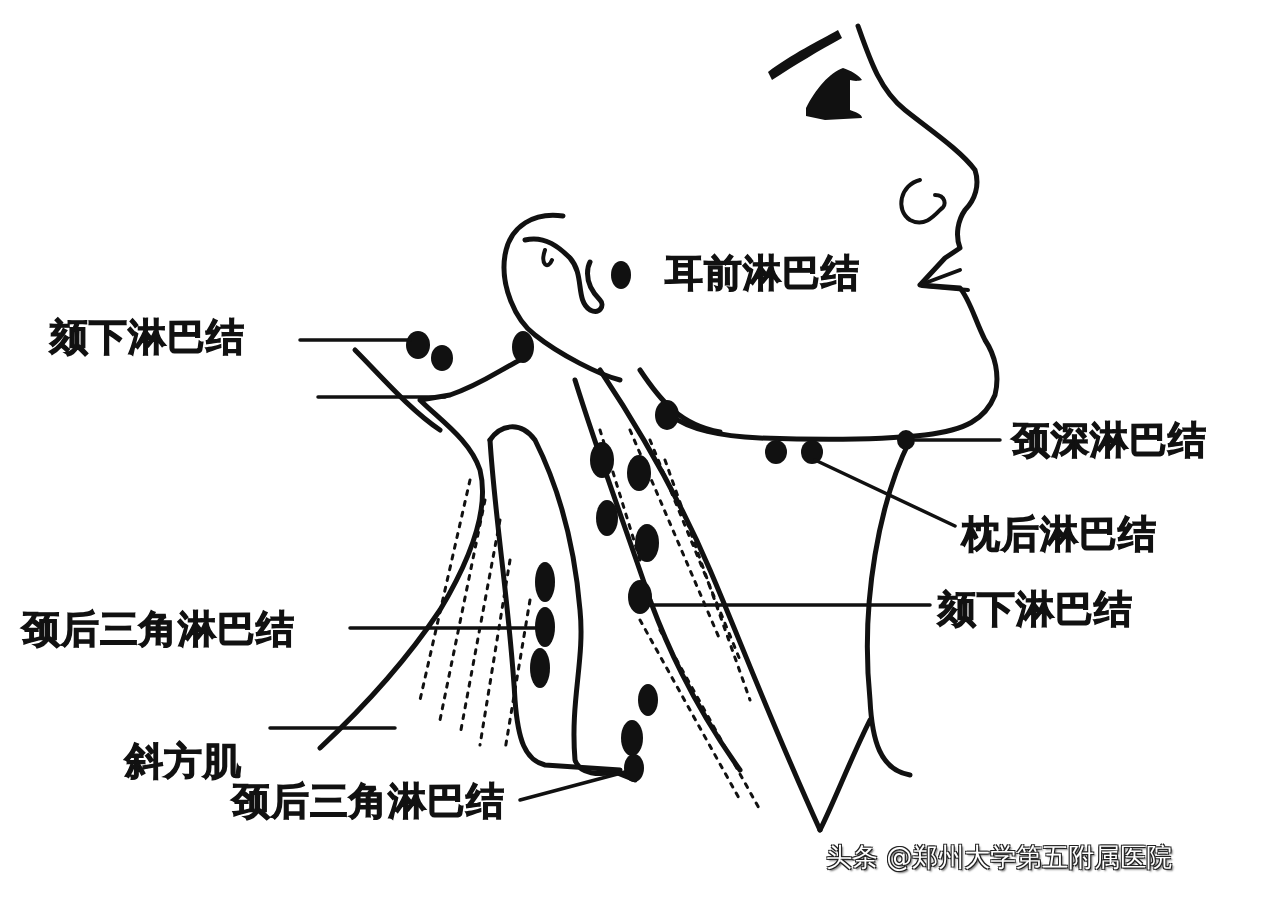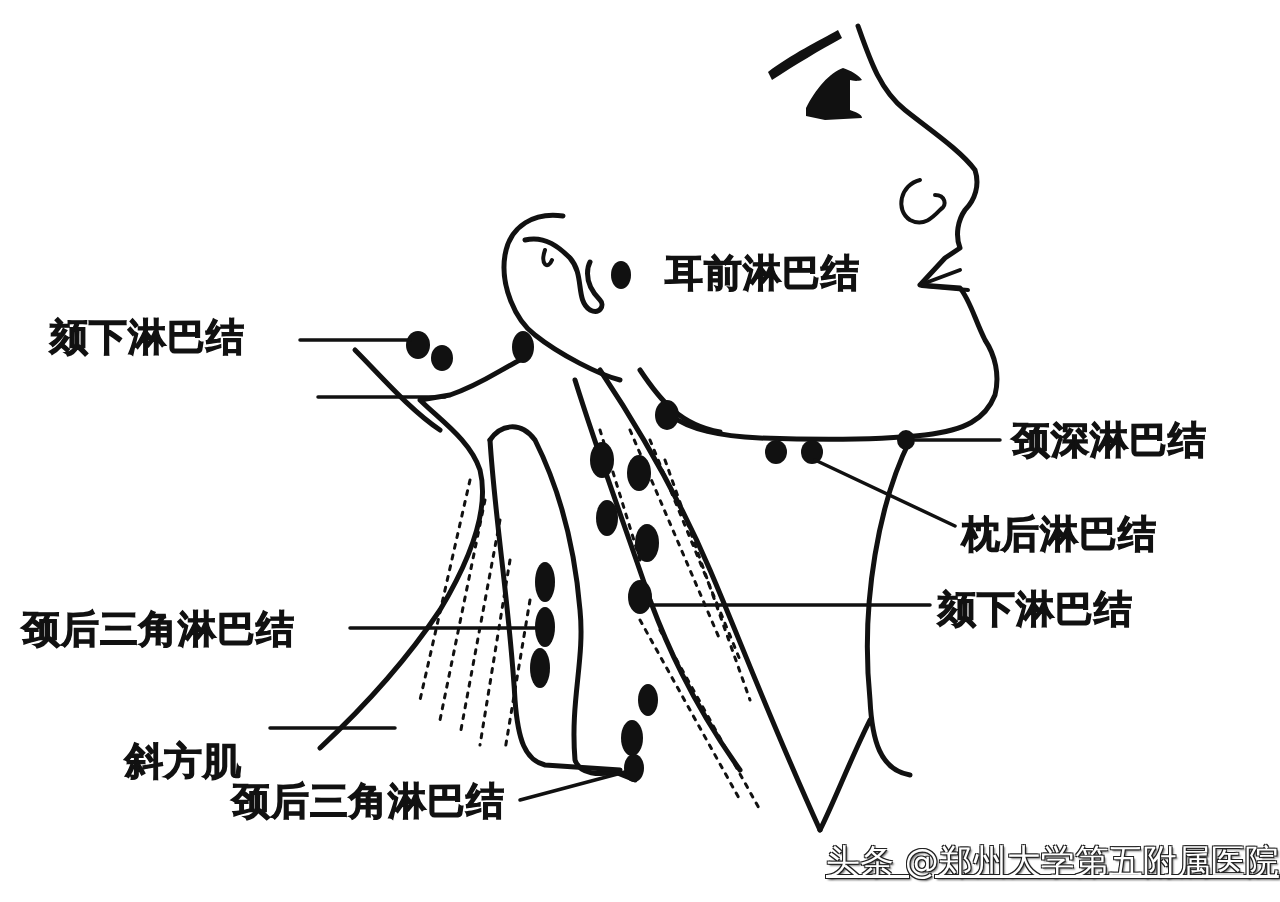--- a/index.html
+++ b/index.html
@@ -13,26 +13,25 @@
       font-size: 38px;
       color: #111111;
       white-space: nowrap;
       line-height: 1;
       letter-spacing: 1px;
       -webkit-text-stroke: 1.2px #111;
     }
     .watermark {
       position: absolute;
       font-family: "DejaVu Sans", "Liberation Sans", sans-serif;
-      font-size: 34px;
+      font-size: 26px;
       color: #ffffff;
       white-space: nowrap;
       line-height: 1;
       text-shadow: -1px -1px 0 #222, 1px -1px 0 #222, -1px 1px 0 #222, 1px 1px 0 #222, 2px 2px 2px rgba(0,0,0,0.6);
-      text-decoration: underline;
     }
   </style>
 </head>
 <body>
 
 <div id="stage">
 
   <svg width="1280" height="902" viewBox="0 0 1280 902" fill="none" stroke="#111" stroke-linecap="round" stroke-linejoin="round">
 
     <g stroke-width="5">

